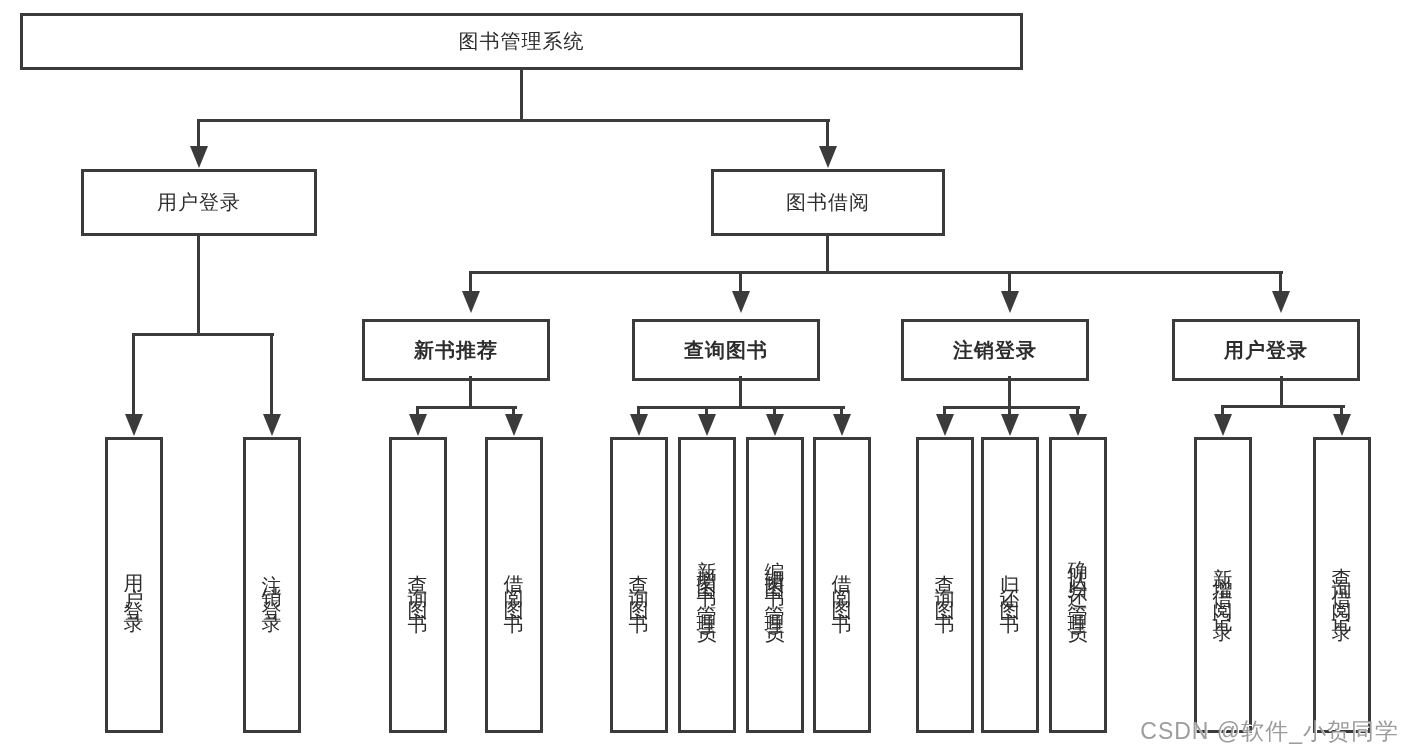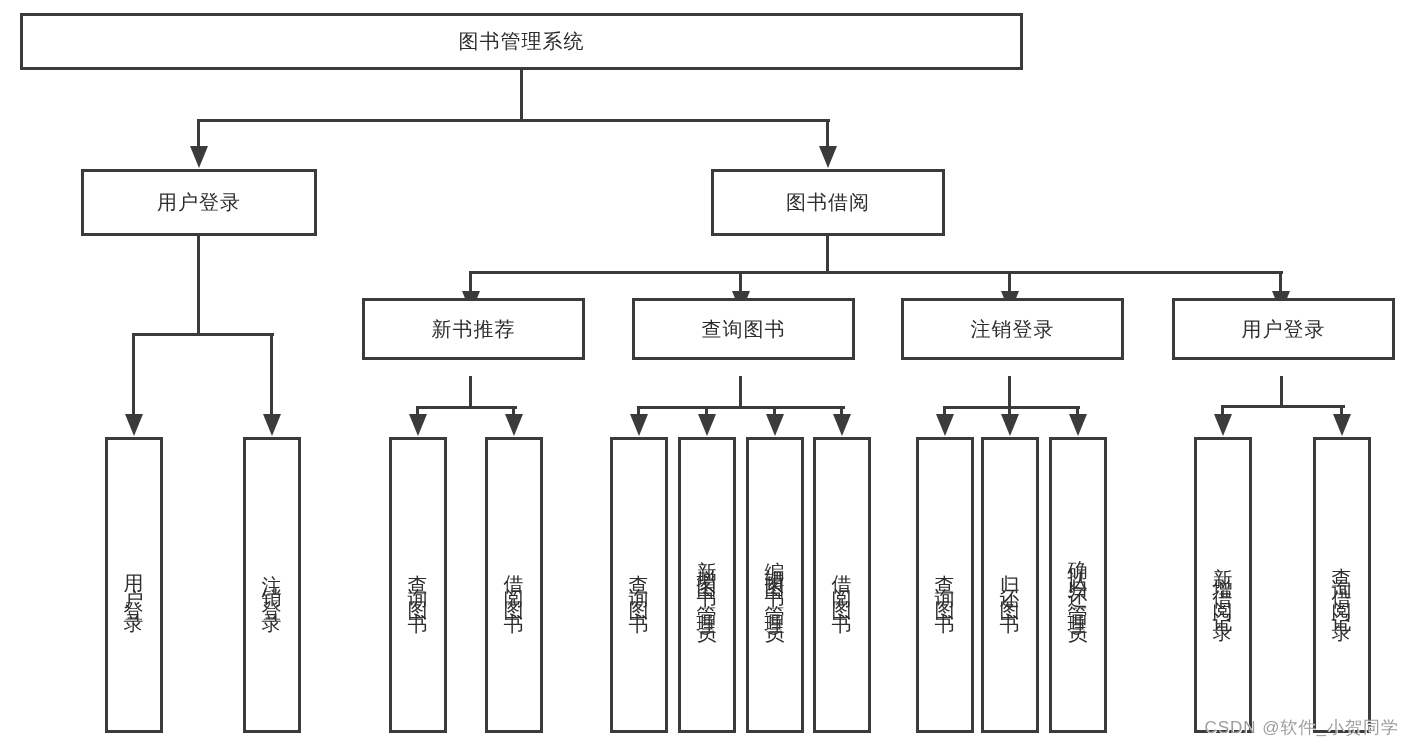--- a/index.html
+++ b/index.html
@@ -20,21 +20,21 @@
     box-sizing:border-box;
     border:3px solid var(--line);
     background:#ffffff;
     display:flex;align-items:center;justify-content:center;
     font-size:20px;
     letter-spacing:1px;
     color:var(--text);
   }
   .root{left:20px;top:13px;width:1003px;height:57px;}
   .l1{top:169px;height:67px;}
-  .l2{top:298px;width:223px;height:62px;}
+  .l2{top:319px;width:188px;height:62px;font-weight:bold;}
   .leaf{top:437px;width:58px;height:296px;}
   .leaf span{
     writing-mode:vertical-rl;
     text-orientation:mixed;
     line-height:1;
     white-space:nowrap;
   }
   .len4 span{letter-spacing:13px;}
   .len6 span{letter-spacing:11px;}
   .len9 span{letter-spacing:9px;}
@@ -43,21 +43,21 @@
   .hline{height:3px;}
   .arrow{
     position:absolute;width:0;height:0;
     border-left:9px solid transparent;
     border-right:9px solid transparent;
     border-top:22px solid var(--line);
   }
   .watermark{
     position:absolute;
     right:6px;top:716px;
-    font-size:17px;
+    font-size:23px;
     color:#9c9c9c;
     text-shadow:1px 1px 0 #ffffff;
     letter-spacing:1px;
     z-index:5;
   }
 </style>
 </head>
 <body>
 
 <div class="canvas">

